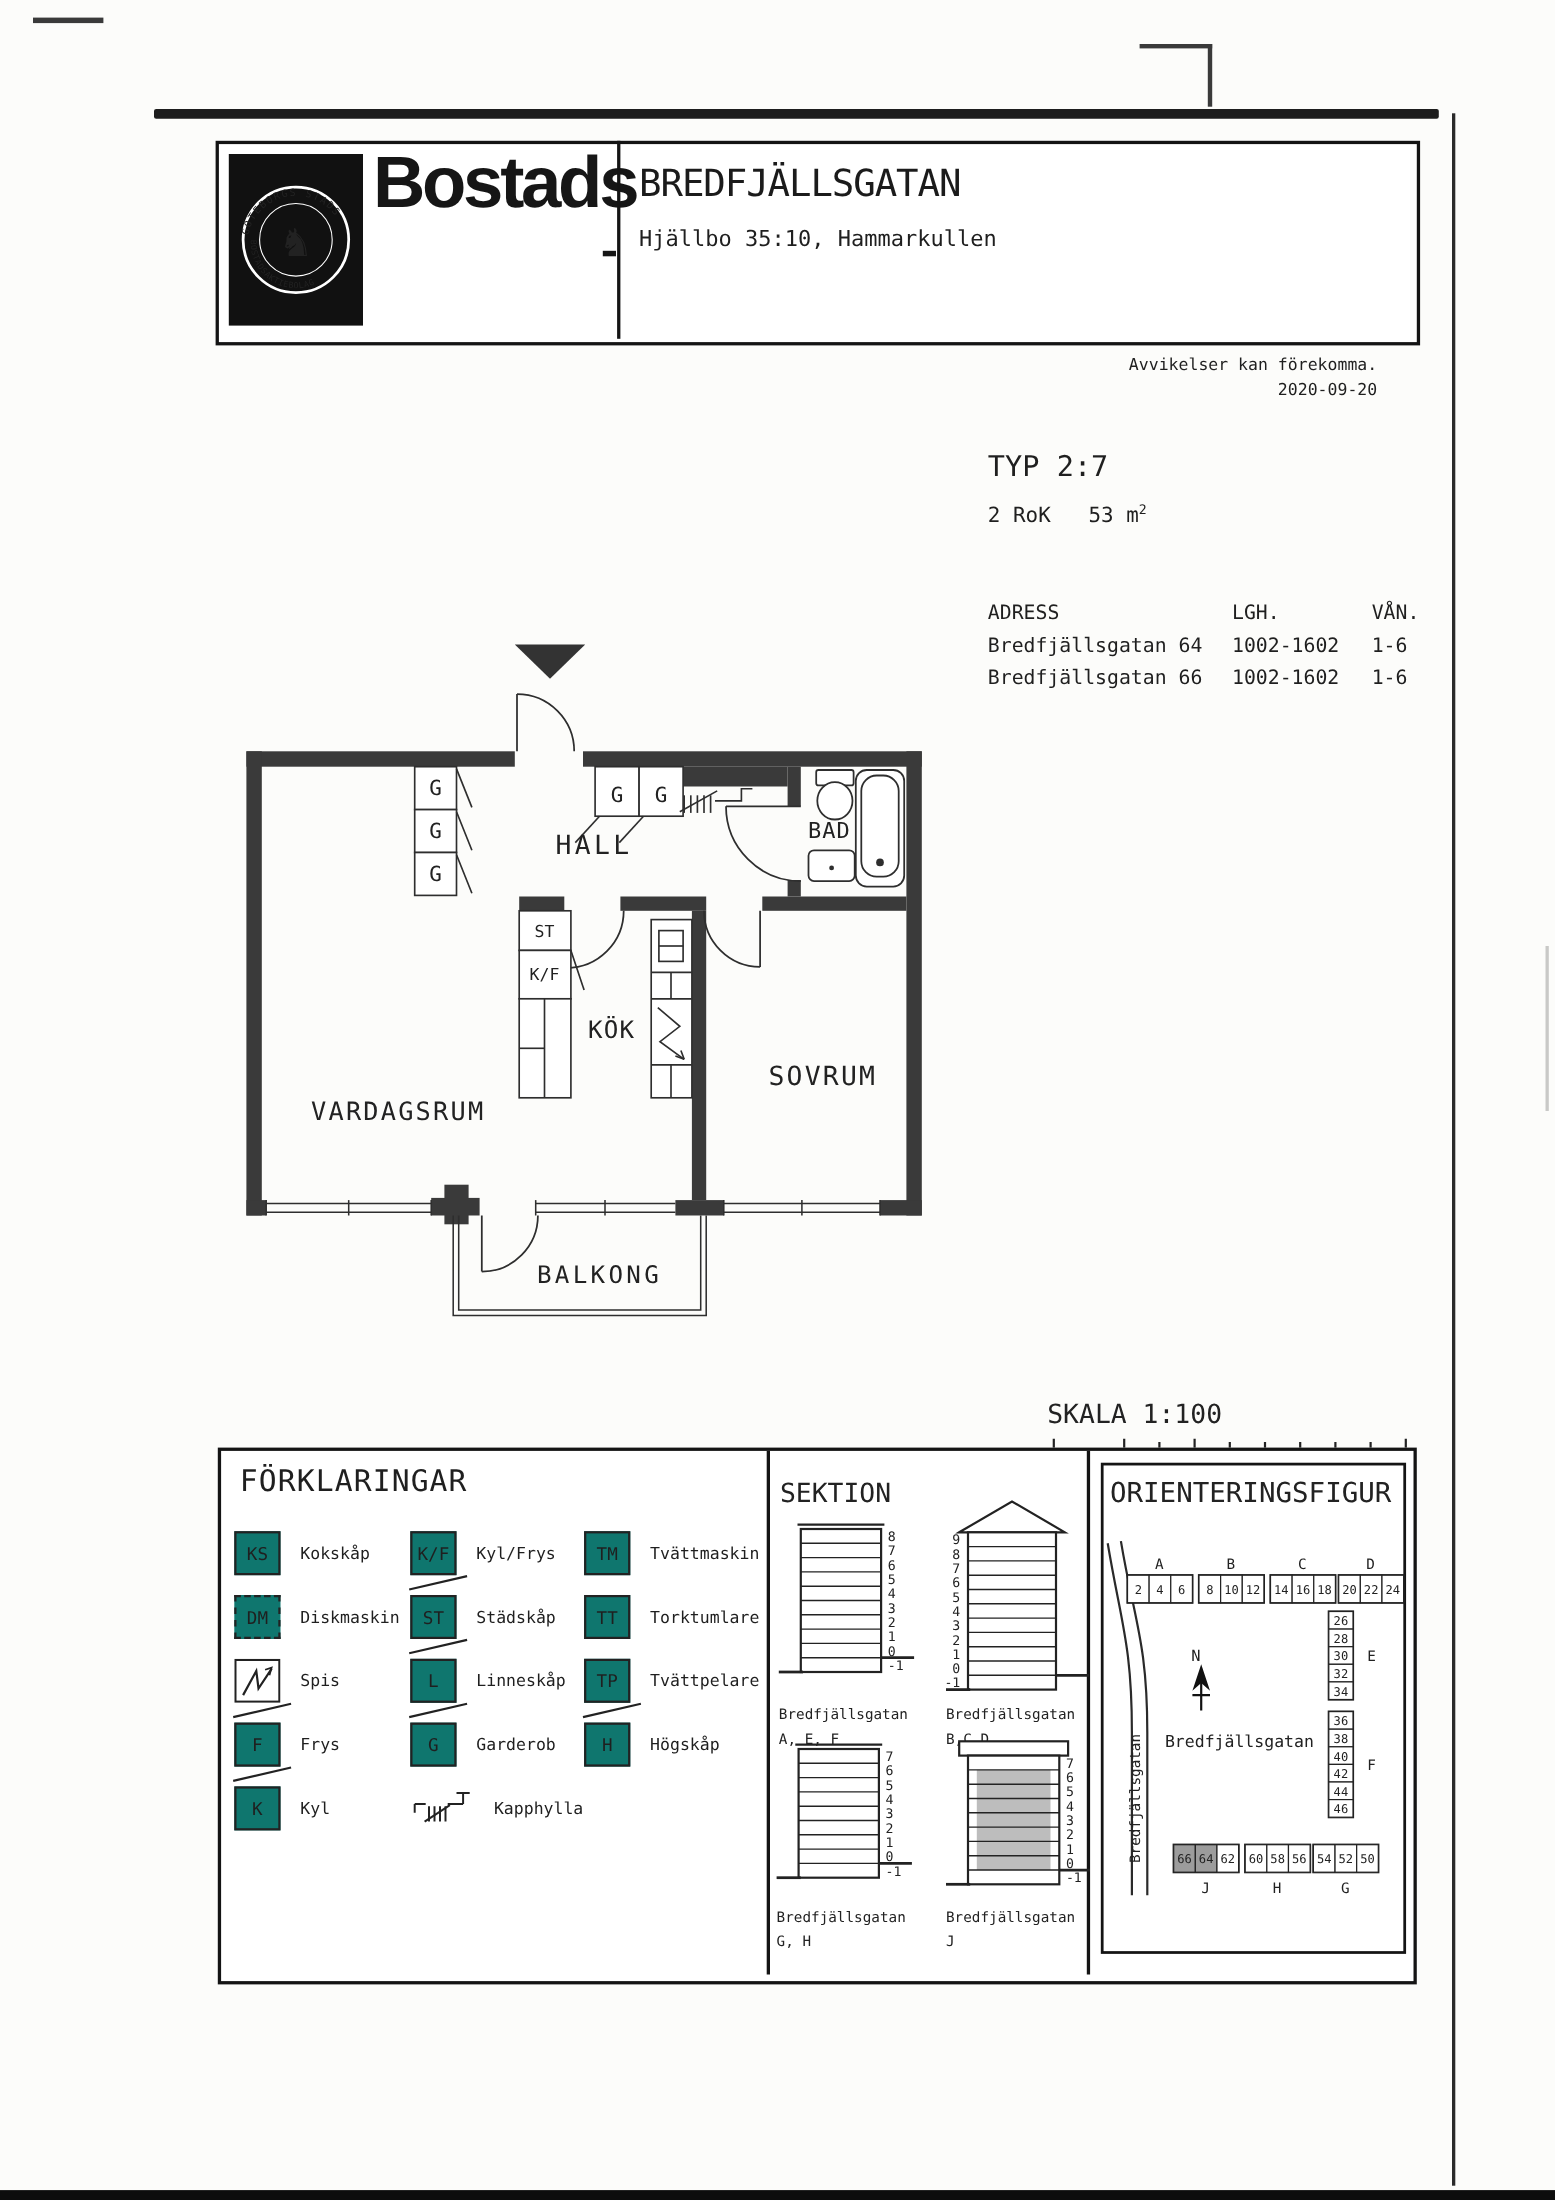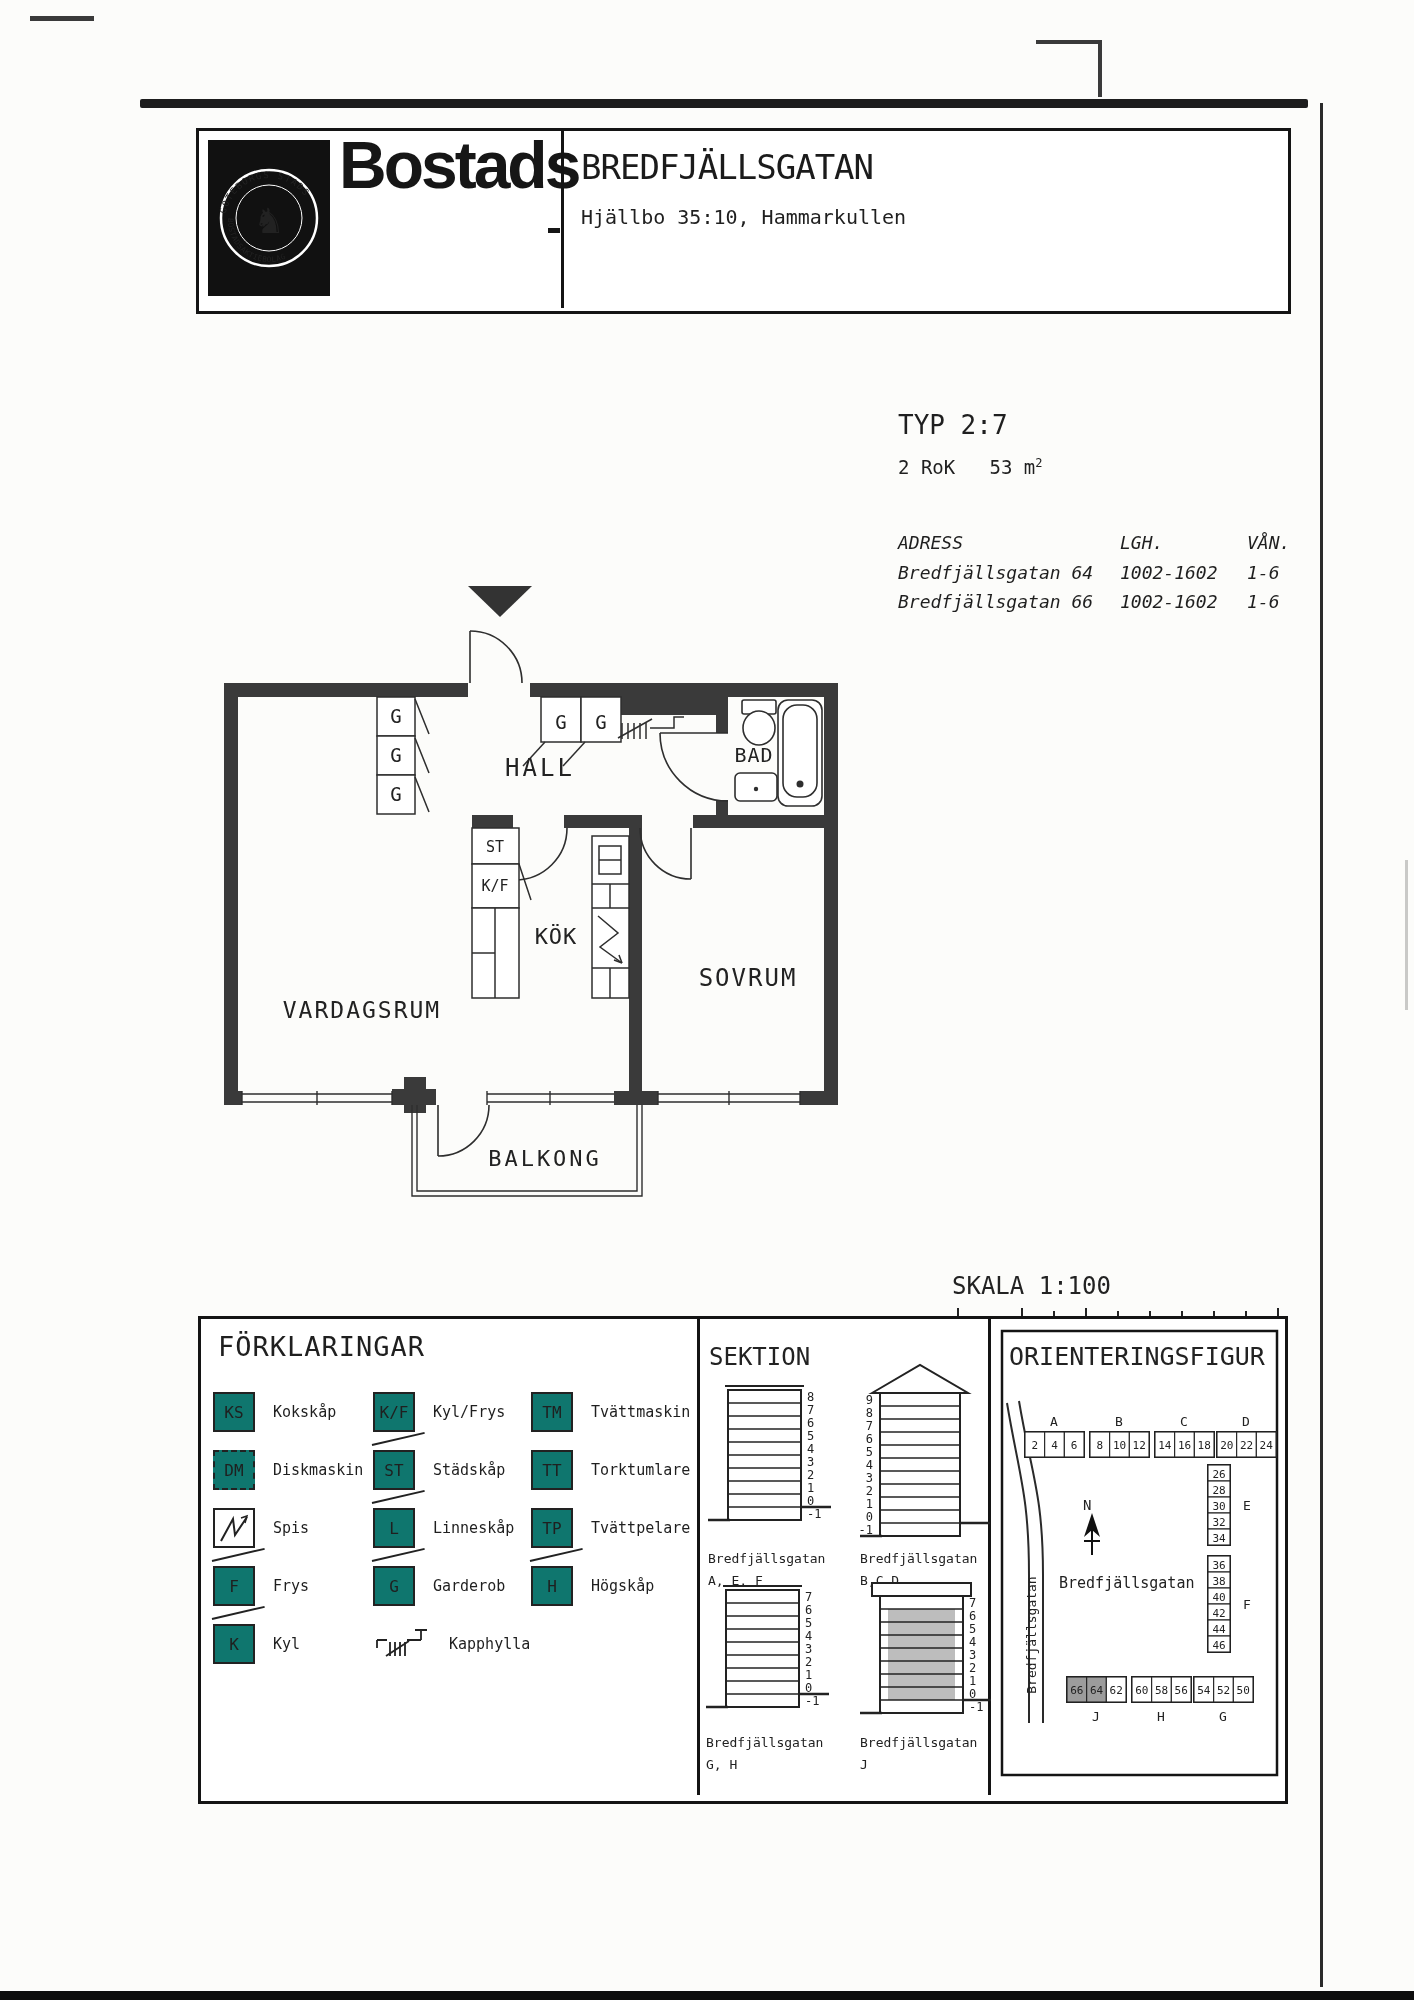--- a/index.html
+++ b/index.html
@@ -26,21 +26,21 @@
   #doc-subtitle{left:382px;top:74px;font-size:20px;}
   
   #notice{left:900px;top:320px;width:352px;text-align:right;font-size:15px;line-height:23px;}
   
   #typ-label{left:898px;top:410px;font-size:26px;}
   #rok-line{left:898px;top:456px;font-size:19px;white-space:pre;}
   #rok-line sup{font-size:12px;}
   #addr-head{left:898px;top:532px;font-size:18px;}
   #addr-rows{left:898px;top:562px;font-size:18px;}
   .addr-row{position:relative;height:29px;}
-  .addr-row span,#addr-head span{position:absolute;top:0;white-space:nowrap;font-style:italic;}
+  .addr-row span,#addr-head span{position:absolute;top:15px;white-space:nowrap;}
   .addr-c0{left:0;} .addr-c1{left:222px;} .addr-c2{left:349px;}
   
   #floorplan-svg{left:210px;top:570px;}
   #scale-svg{left:940px;top:1262px;}
   
   #panel{left:198px;top:1316px;width:1084px;height:482px;border:3px solid #141414;background:#fff;}
   .panel-div{position:absolute;top:0;width:3px;height:476px;background:#141414;}
   #pd1{left:496px;} #pd2{left:787px;}
   #legend-title{left:17px;top:12px;font-size:27px;letter-spacing:1px;}
   #legend-grid{left:12px;top:64px;width:480px;display:grid;grid-template-columns:160px 158px 160px;grid-auto-rows:58px;align-items:center;}
@@ -84,20 +84,24 @@
         <text x="61" y="93" text-anchor="middle" font-size="40" fill="#fff" font-family="DejaVu Sans, sans-serif">♞</text>
       </svg>
     </div>
     <div class="abs sans logo-word" style="top:0;">Bostads</div>
     <div class="abs" id="logo-rule"></div>
     <div class="abs" id="header-divider"></div>
     <div class="abs" id="doc-title">BREDFJÄLLSGATAN</div>
     <div class="abs" id="doc-subtitle">Hjällbo 35:10, Hammarkullen</div>
   </div>
 
+  <div class="abs" id="notice">
+    <div>Avvikelser kan förekomma.</div>
+    <div>2020-09-20</div>
+  </div>
 
   <div class="abs" id="typ-label">TYP 2:7</div>
   <div class="abs" id="rok-line"><span>2 RoK   53 m</span><sup>2</sup></div>
 
   <div class="abs" id="addr-head">
     <span class="addr-c0">ADRESS</span>
     <span class="addr-c1">LGH.</span>
     <span class="addr-c2">VÅN.</span>
   </div>
   <div class="abs" id="addr-rows">

